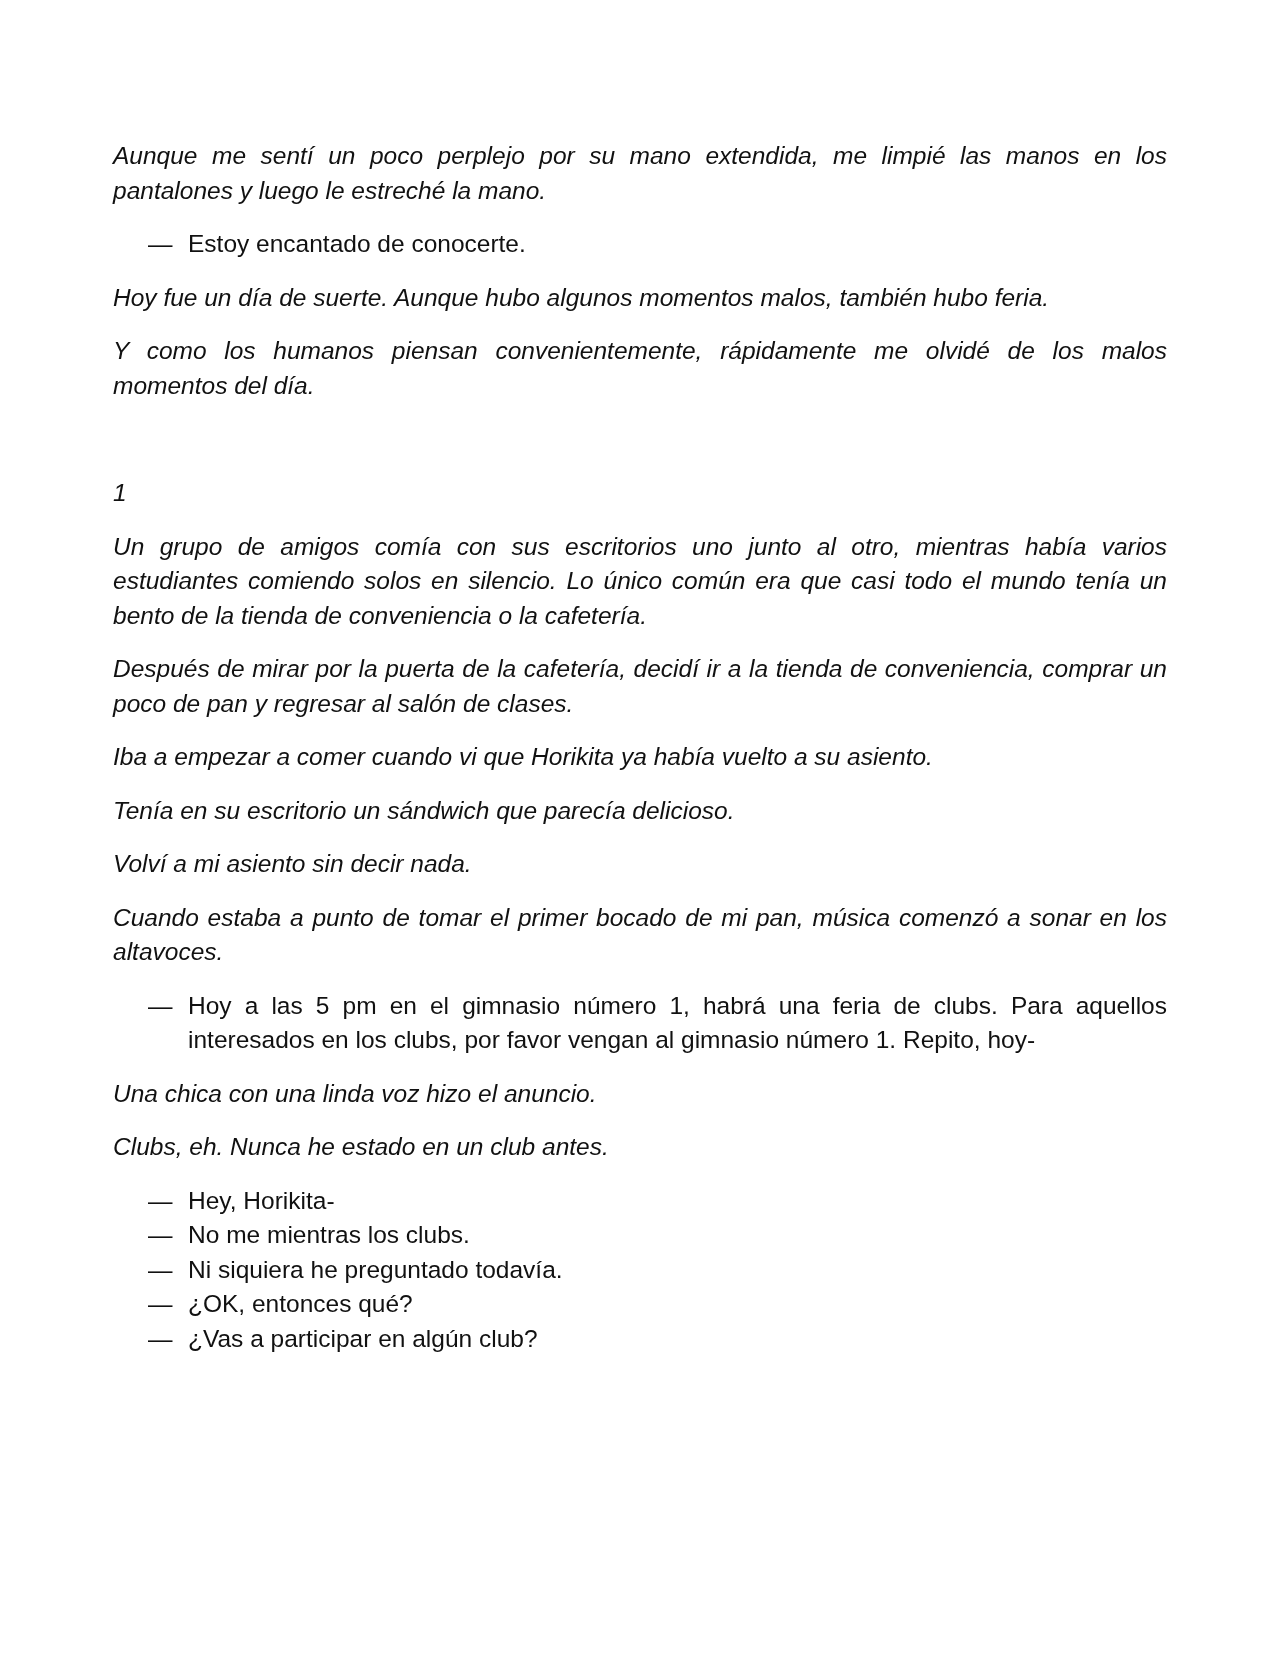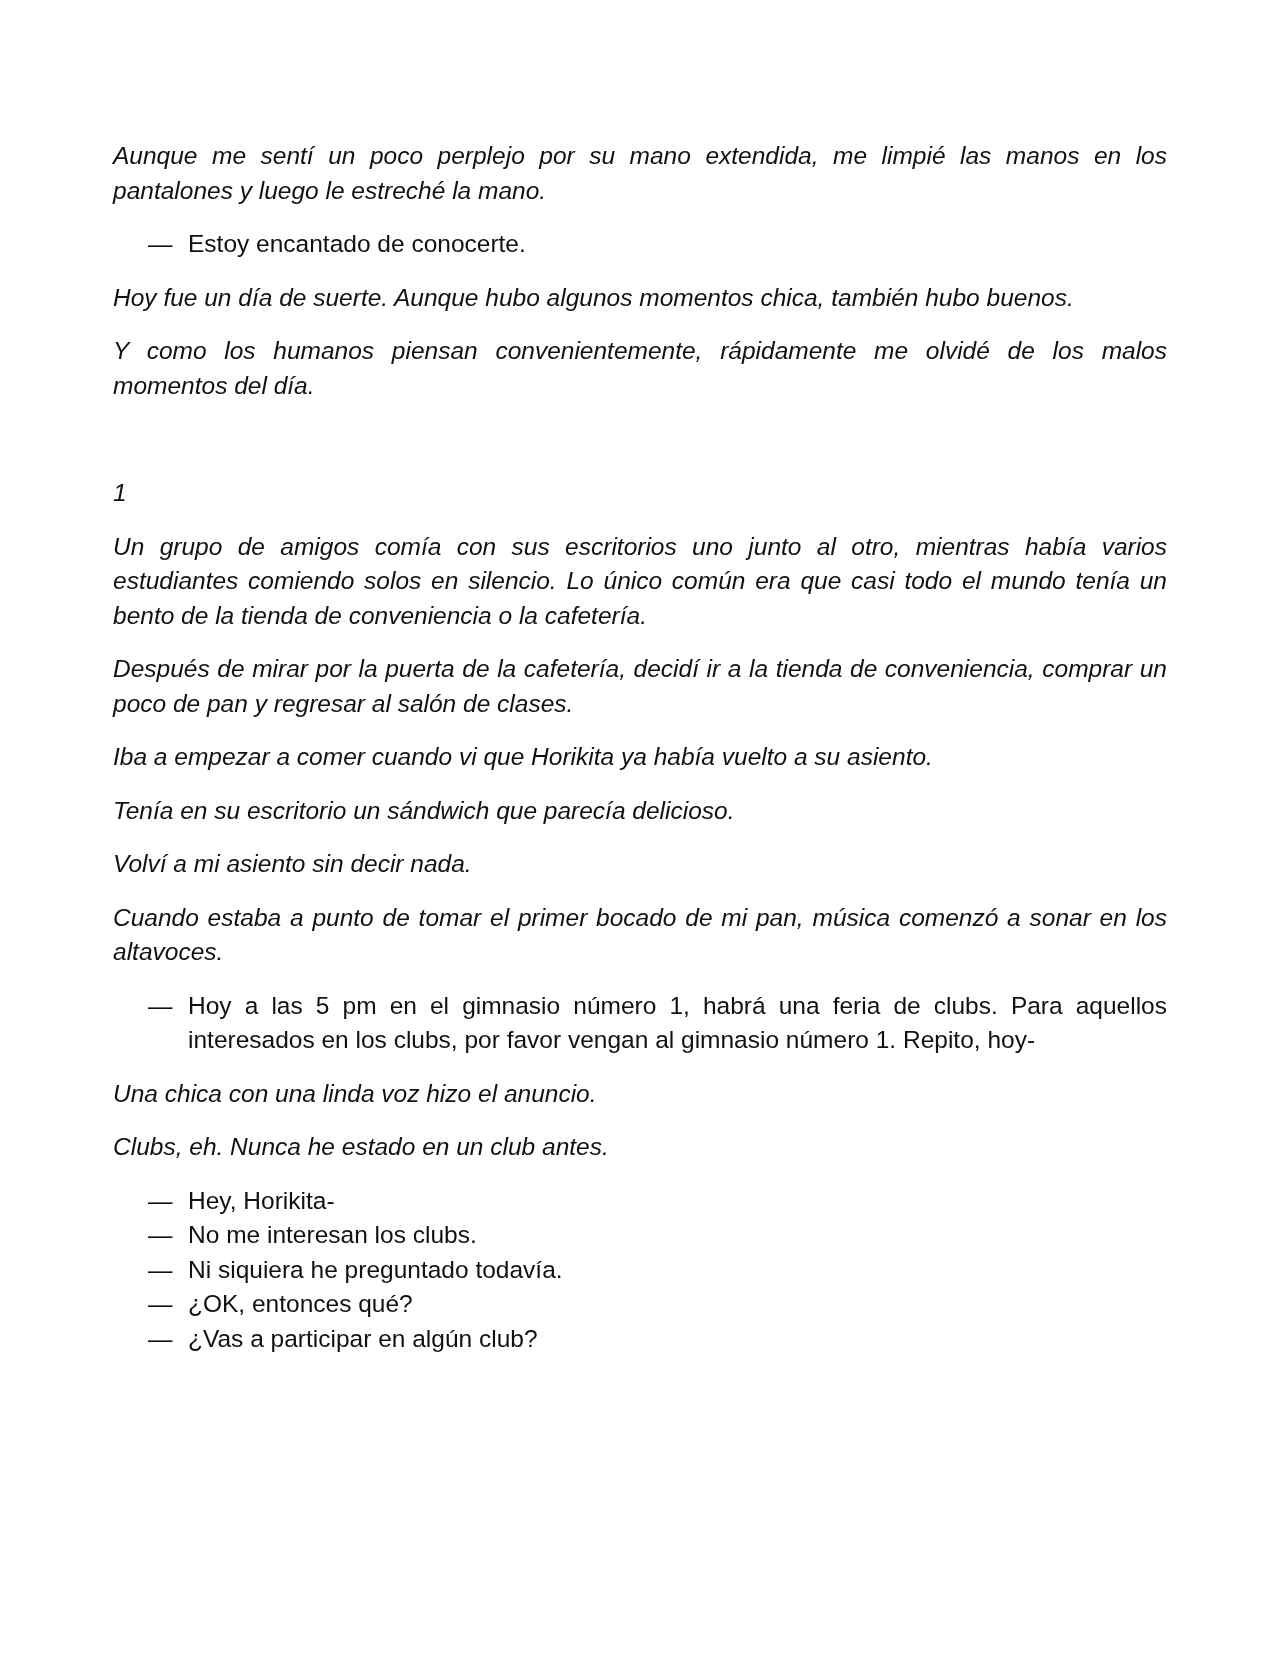--- a/index.html
+++ b/index.html
@@ -20,35 +20,35 @@
     .dialog-list li { padding-left: 75px; text-indent: -40px; }
     .dash { display: inline-block; width: 40px; text-indent: 0; }
     .section-number { margin: 73px 0 19px 0; }
   </style>
 </head>
 <body>
 
 <div class="page">
   <p class="p">Aunque me sentí un poco perplejo por su mano extendida, me limpié las manos en los pantalones y luego le estreché la mano.</p>
   <p class="dialog"><span class="dash">—</span><span>Estoy encantado de conocerte.</span></p>
-  <p class="p">Hoy fue un día de suerte. Aunque hubo algunos momentos chica, también hubo buenos.</p>
+  <p class="p">Hoy fue un día de suerte. Aunque hubo algunos momentos malos, también hubo feria.</p>
   <p class="p">Y como los humanos piensan convenientemente, rápidamente me olvidé de los malos momentos del día.</p>
 
   <p class="p section-number">1</p>
 
   <p class="p">Un grupo de amigos comía con sus escritorios uno junto al otro, mientras había varios estudiantes comiendo solos en silencio. Lo único común era que casi todo el mundo tenía un bento de la tienda de conveniencia o la cafetería.</p>
   <p class="p">Después de mirar por la puerta de la cafetería, decidí ir a la tienda de conveniencia, comprar un poco de pan y regresar al salón de clases.</p>
   <p class="p">Iba a empezar a comer cuando vi que Horikita ya había vuelto a su asiento.</p>
   <p class="p">Tenía en su escritorio un sándwich que parecía delicioso.</p>
   <p class="p">Volví a mi asiento sin decir nada.</p>
   <p class="p">Cuando estaba a punto de tomar el primer bocado de mi pan, música comenzó a sonar en los altavoces.</p>
   <p class="dialog"><span class="dash">—</span><span>Hoy a las 5 pm en el gimnasio número 1, habrá una feria de clubs. Para aquellos interesados en los clubs, por favor vengan al gimnasio número 1. Repito, hoy-</span></p>
   <p class="p">Una chica con una linda voz hizo el anuncio.</p>
   <p class="p">Clubs, eh. Nunca he estado en un club antes.</p>
 
   <ul class="dialog-list">
     <li><span class="dash">—</span><span>Hey, Horikita-</span></li>
-    <li><span class="dash">—</span><span>No me interesan los clubs.</span></li>
+    <li><span class="dash">—</span><span>No me mientras los clubs.</span></li>
     <li><span class="dash">—</span><span>Ni siquiera he preguntado todavía.</span></li>
     <li><span class="dash">—</span><span>¿OK, entonces qué?</span></li>
     <li><span class="dash">—</span><span>¿Vas a participar en algún club?</span></li>
   </ul>
 </div>
 
 </body></html>

